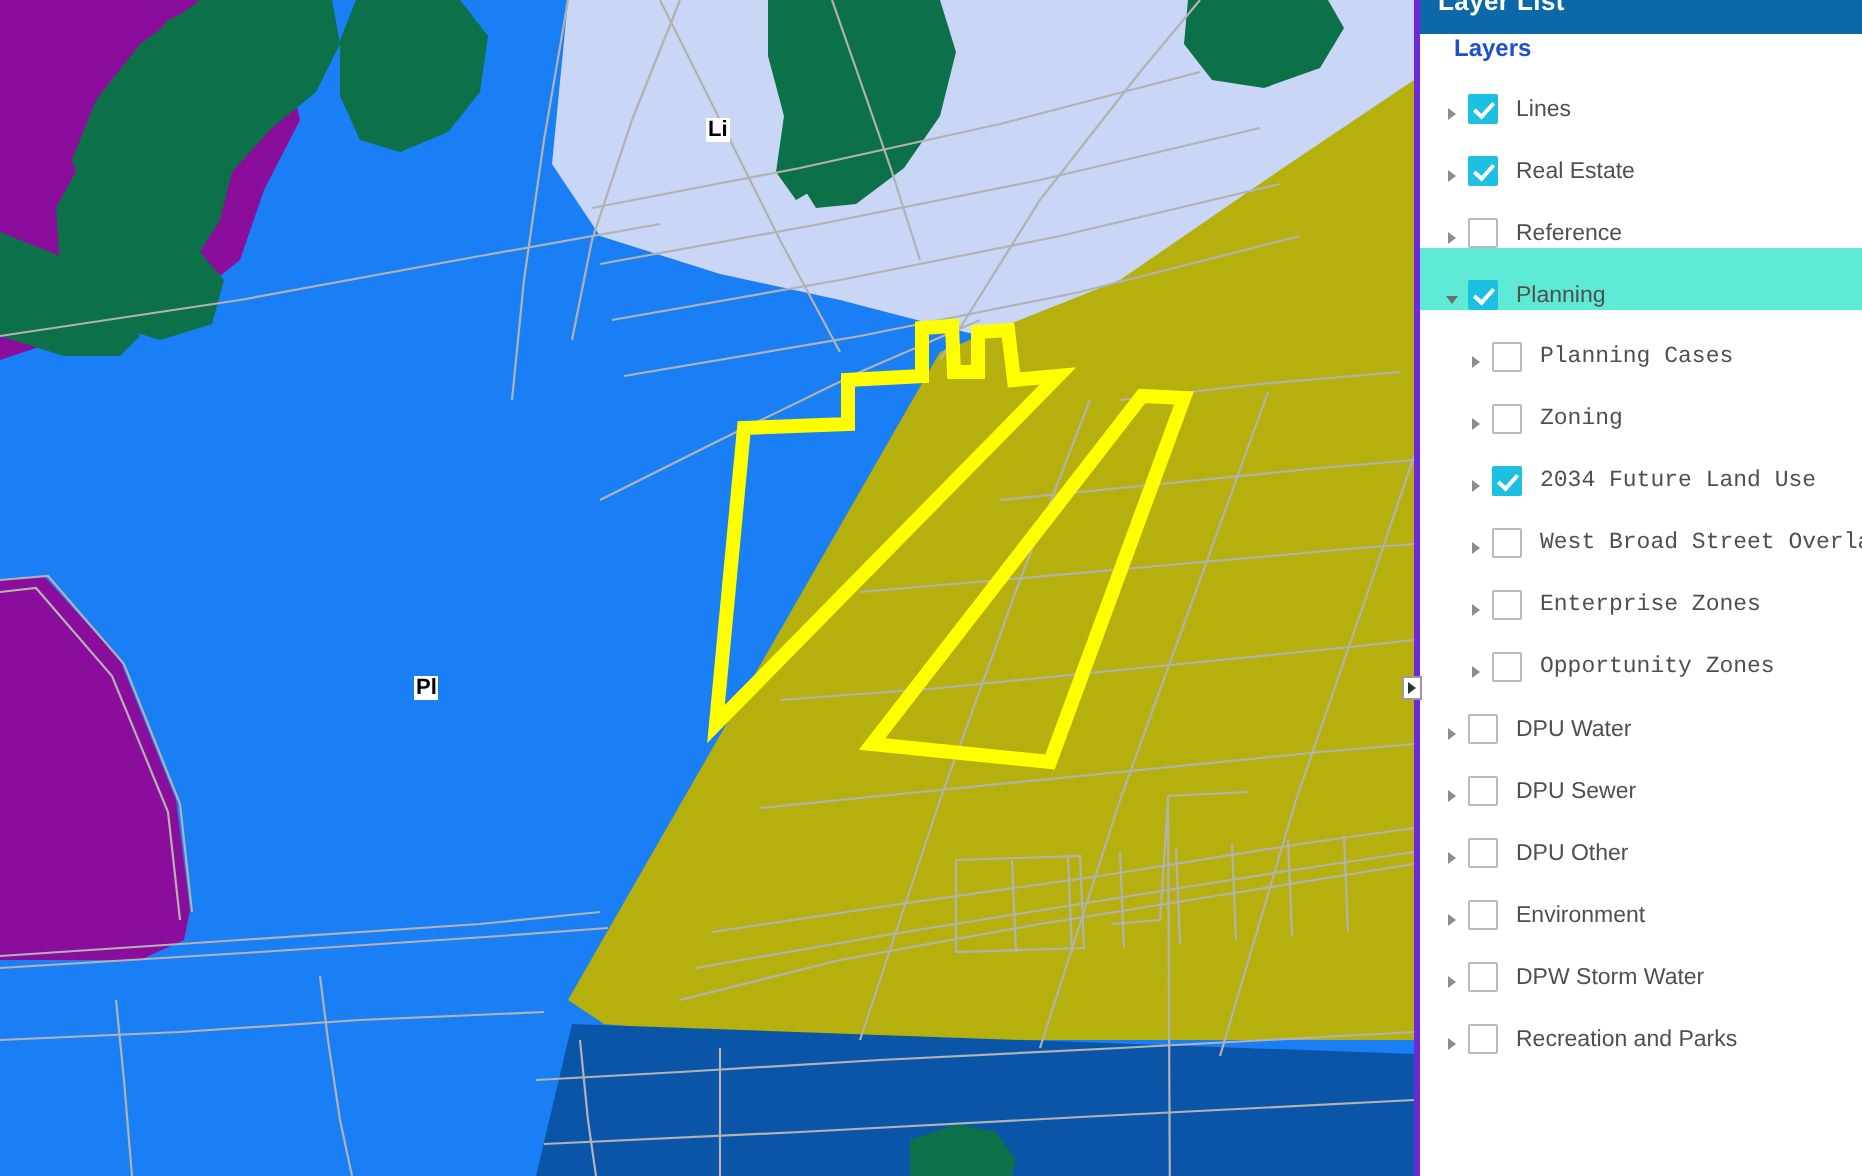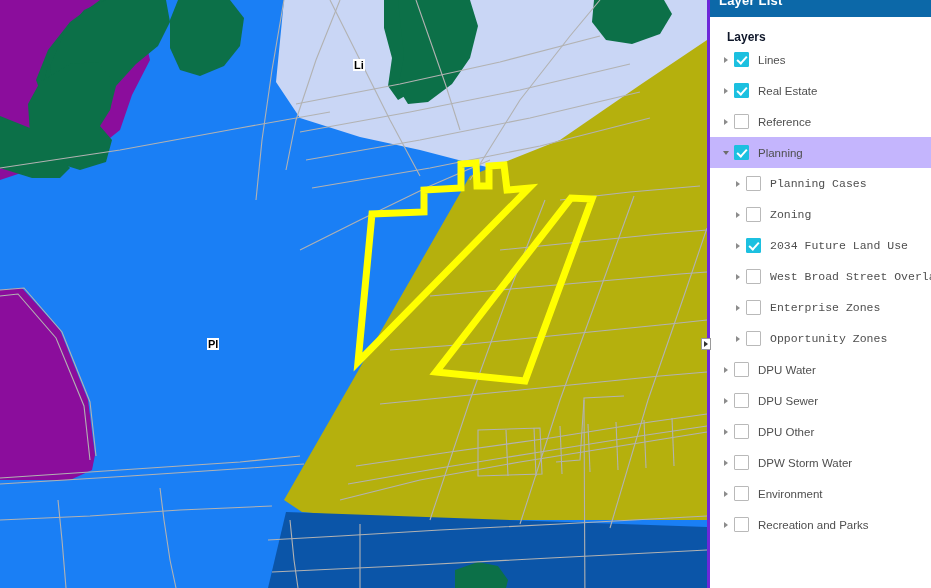--- a/index.html
+++ b/index.html
@@ -92,40 +92,40 @@
     letter-spacing: 0.2px;
   }
   #panel-body {
     flex: 1 1 auto;
     overflow: hidden;
     padding-top: 0px;
     position: relative;
   }
   .layers-heading {
     font-size: 12px;
-    color: #0f172a;
+    color: #1d4ed8;
     font-weight: bold;
-    padding: 13px 0 0 17px;
+    padding: 0 0 0 17px;
     line-height: 14px;
   }
   .layer-list {
     list-style: none;
     margin: 0;
     padding: 0;
   }
   .layer-row {
     display: flex;
-    align-items: center;
+    align-items: flex-end;
     height: 31px;
     padding-left: 10px;
     font-size: 11.5px;
     color: #4a4a4a;
   }
   .layer-row.selected {
-    background: #c4b5fd;
+    background: #5eead4;
   }
   .layer-row.child {
     padding-left: 22px;
     font-family: Liberation Mono, monospace;
   }
   .expander {
     width: 11px;
     height: 11px;
     flex: 0 0 11px;
     display: flex;
@@ -404,28 +404,28 @@
               <span class="arrow-right"></span>
             </span>
             <span class="cbx"></span>
             <span class="layer-label">DPU Other</span>
           </li>
           <li class="layer-row">
             <span class="expander">
               <span class="arrow-right"></span>
             </span>
             <span class="cbx"></span>
+            <span class="layer-label">Environment</span>
+          </li>
+          <li class="layer-row">
+            <span class="expander">
+              <span class="arrow-right"></span>
+            </span>
+            <span class="cbx"></span>
             <span class="layer-label">DPW Storm Water</span>
-          </li>
-          <li class="layer-row">
-            <span class="expander">
-              <span class="arrow-right"></span>
-            </span>
-            <span class="cbx"></span>
-            <span class="layer-label">Environment</span>
           </li>
           <li class="layer-row">
             <span class="expander">
               <span class="arrow-right"></span>
             </span>
             <span class="cbx"></span>
             <span class="layer-label">Recreation and Parks</span>
           </li>
         </ul>
     </div>

